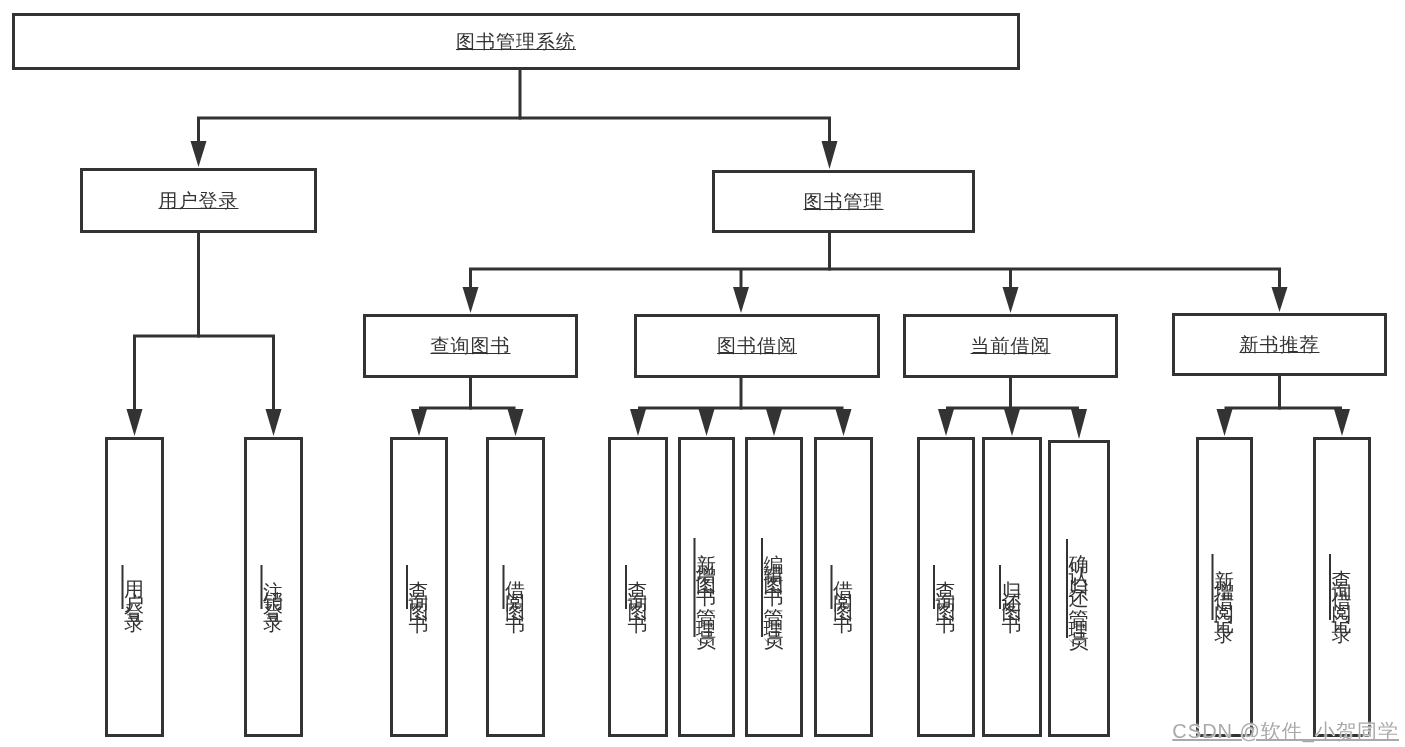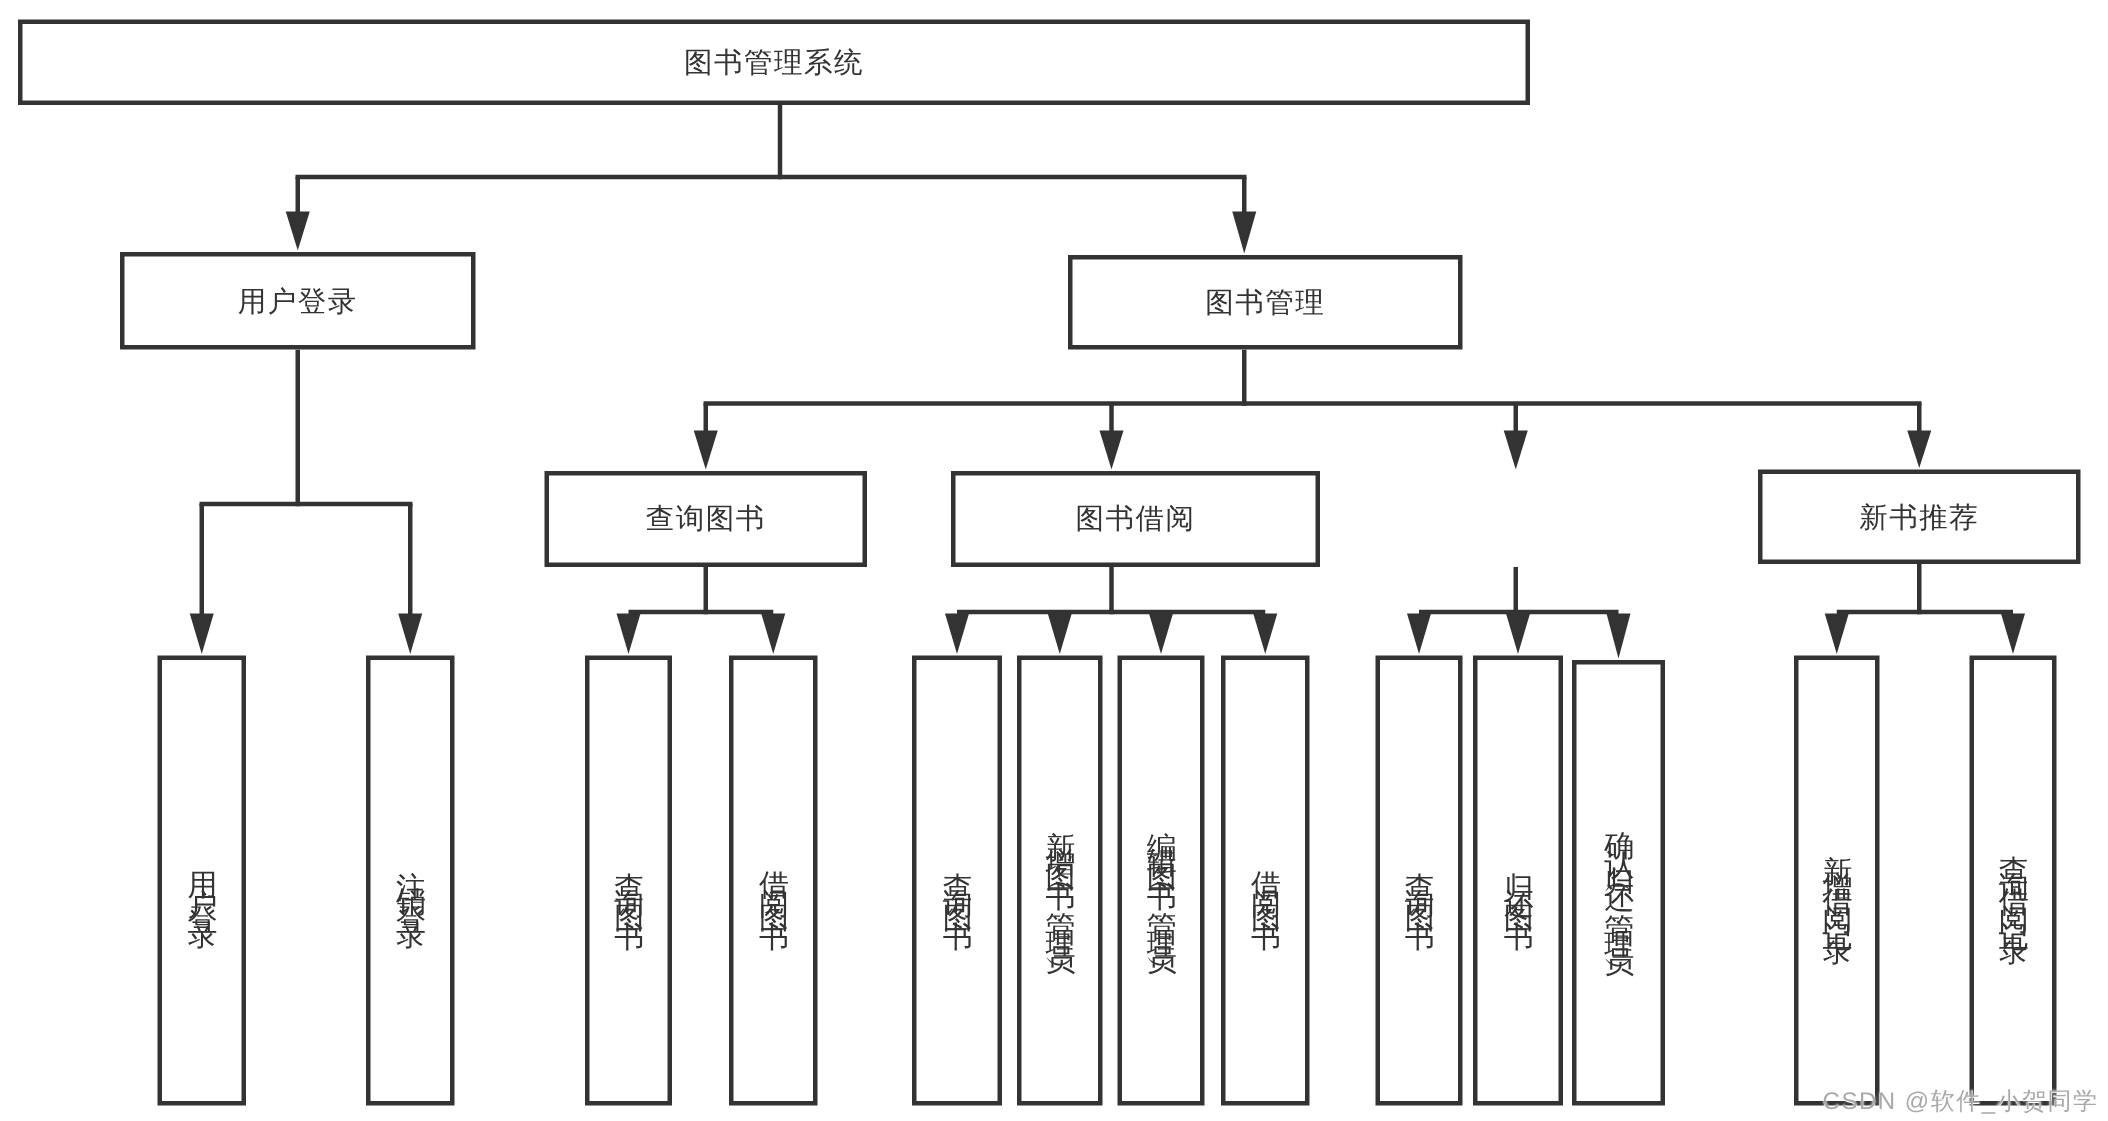--- a/index.html
+++ b/index.html
@@ -4,30 +4,31 @@
 <style>
   html,body{margin:0;padding:0;background:#fff;}
   .stage{
     position:relative;width:1405px;height:747px;background:#ffffff;
     font-family:"Liberation Sans","DejaVu Sans",sans-serif;overflow:hidden;
   }
   .wires{position:absolute;left:0;top:0;width:1405px;height:747px;}
   .node{
     position:absolute;background:#ffffff;border:3px solid #333333;box-sizing:border-box;
     display:flex;align-items:center;justify-content:center;
-    color:#333333;font-size:19px;letter-spacing:1px;
+    color:#333333;font-size:19px;letter-spacing:1px;text-decoration:underline;
   }
   .v{
     writing-mode:vertical-rl;text-orientation:mixed;
     font-size:20px;letter-spacing:11px;line-height:1;
   }
   .watermark{
     position:absolute;right:6px;bottom:2px;z-index:5;
-    font-size:16px;color:#a9a9a9;letter-spacing:1px;
+    font-size:20px;color:#a9a9a9;letter-spacing:1px;
     text-shadow:0 0 2px #ffffff,0 1px 0 #ffffff;
+    text-decoration:underline;
   }
 </style>
 </head>
 <body>
 
 <div class="stage">
 
   <svg class="wires" viewBox="0 0 1405 747" xmlns="http://www.w3.org/2000/svg">
     <g stroke="#333333" stroke-width="3" fill="none">
 
@@ -84,20 +85,21 @@
     </g>
   </svg>
 
   <div class="node" style="left:12px;top:13px;width:1008px;height:57px">图书管理系统</div>
 
   <div class="node" style="left:80px;top:168px;width:237px;height:65px">用户登录</div>
   <div class="node" style="left:712px;top:170px;width:263px;height:63px">图书管理</div>
 
   <div class="node" style="left:363px;top:314px;width:215px;height:64px">查询图书</div>
   <div class="node" style="left:634px;top:314px;width:246px;height:64px">图书借阅</div>
+  <div class="node" style="left:903px;top:314px;width:215px;height:64px">当前借阅</div>
   <div class="node" style="left:1172px;top:313px;width:215px;height:63px">新书推荐</div>
 
   <div class="node v" style="left:105px;top:437px;width:59px;height:300px">用户登录</div>
   <div class="node v" style="left:244px;top:437px;width:59px;height:300px">注销登录</div>
 
   <div class="node v" style="left:390px;top:437px;width:58px;height:300px">查询图书</div>
   <div class="node v" style="left:486px;top:437px;width:59px;height:300px">借阅图书</div>
 
   <div class="node v" style="left:608px;top:437px;width:60px;height:300px">查询图书</div>
   <div class="node v" style="left:678px;top:437px;width:57px;height:300px">新增图书（管理员）</div>

